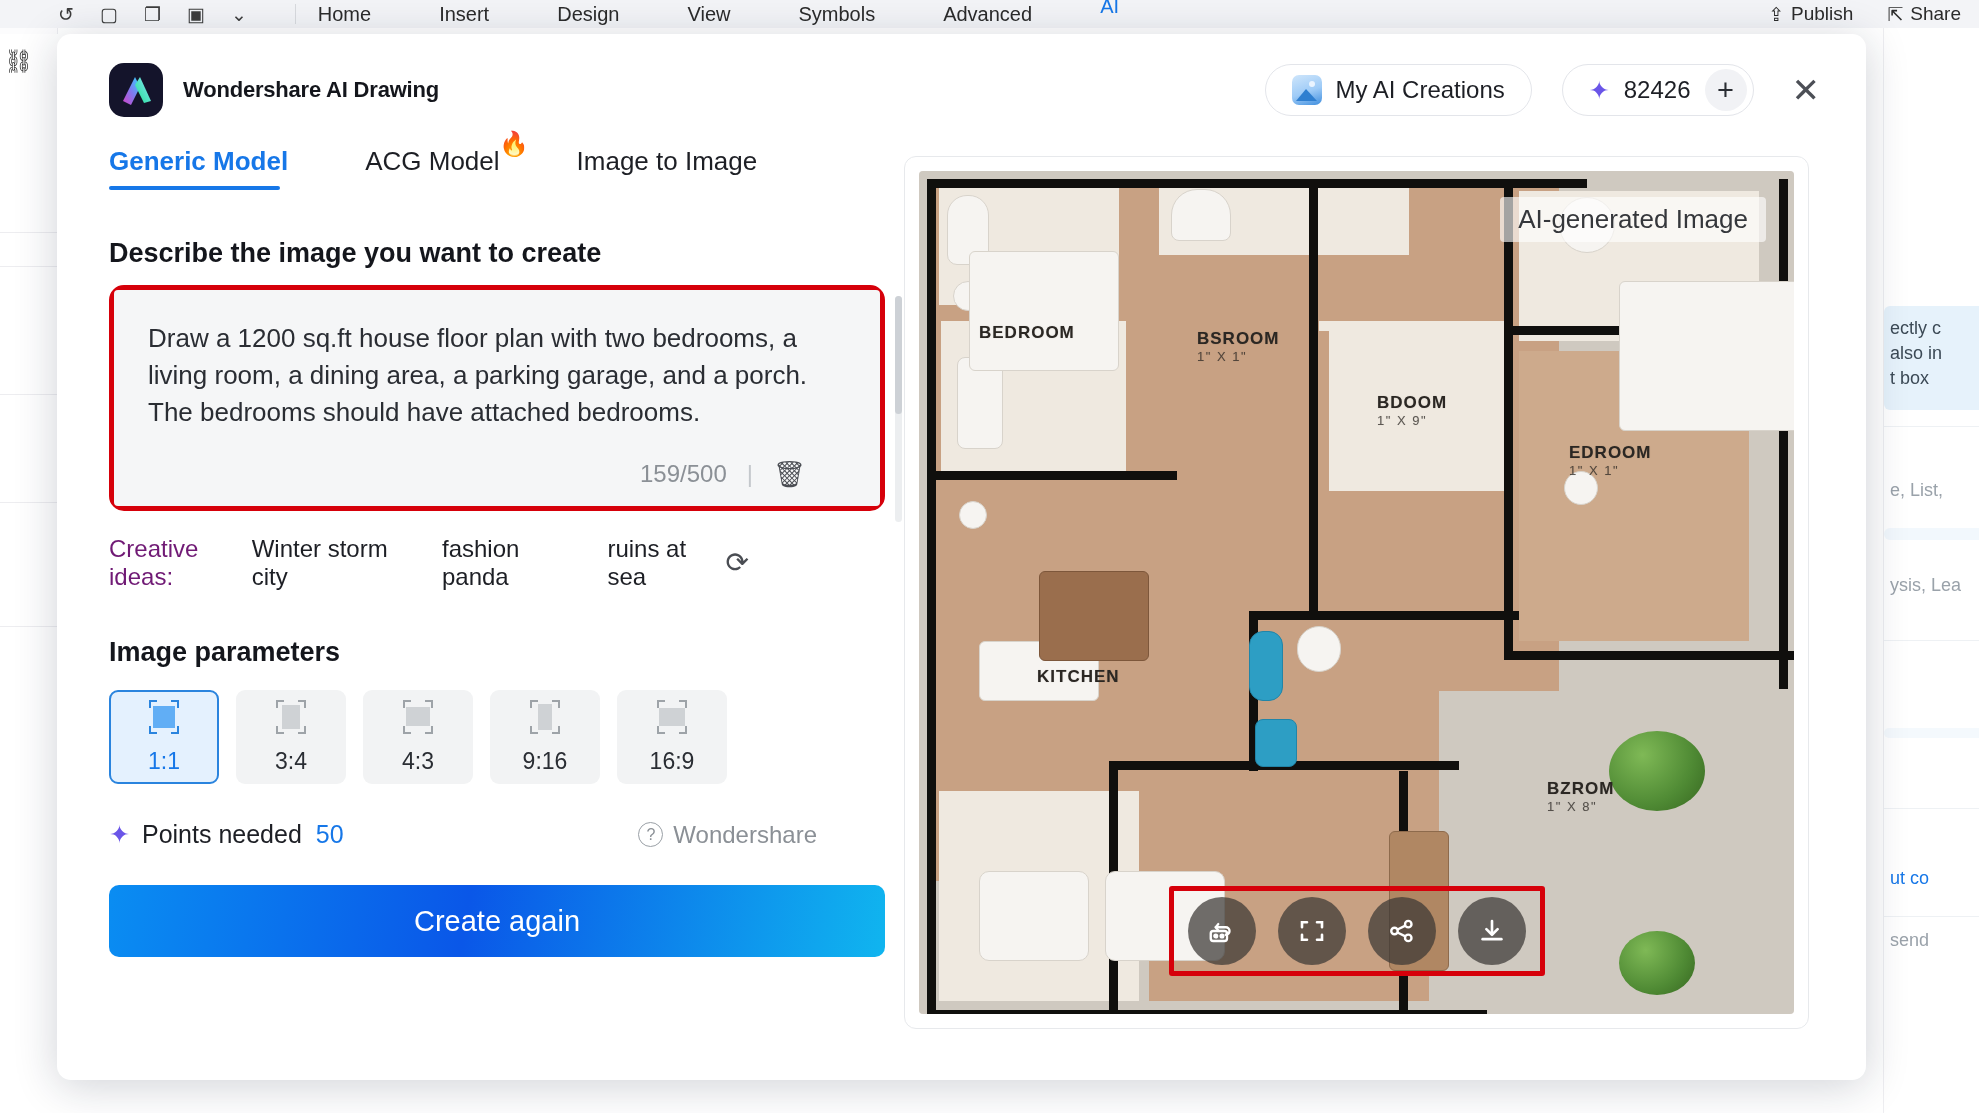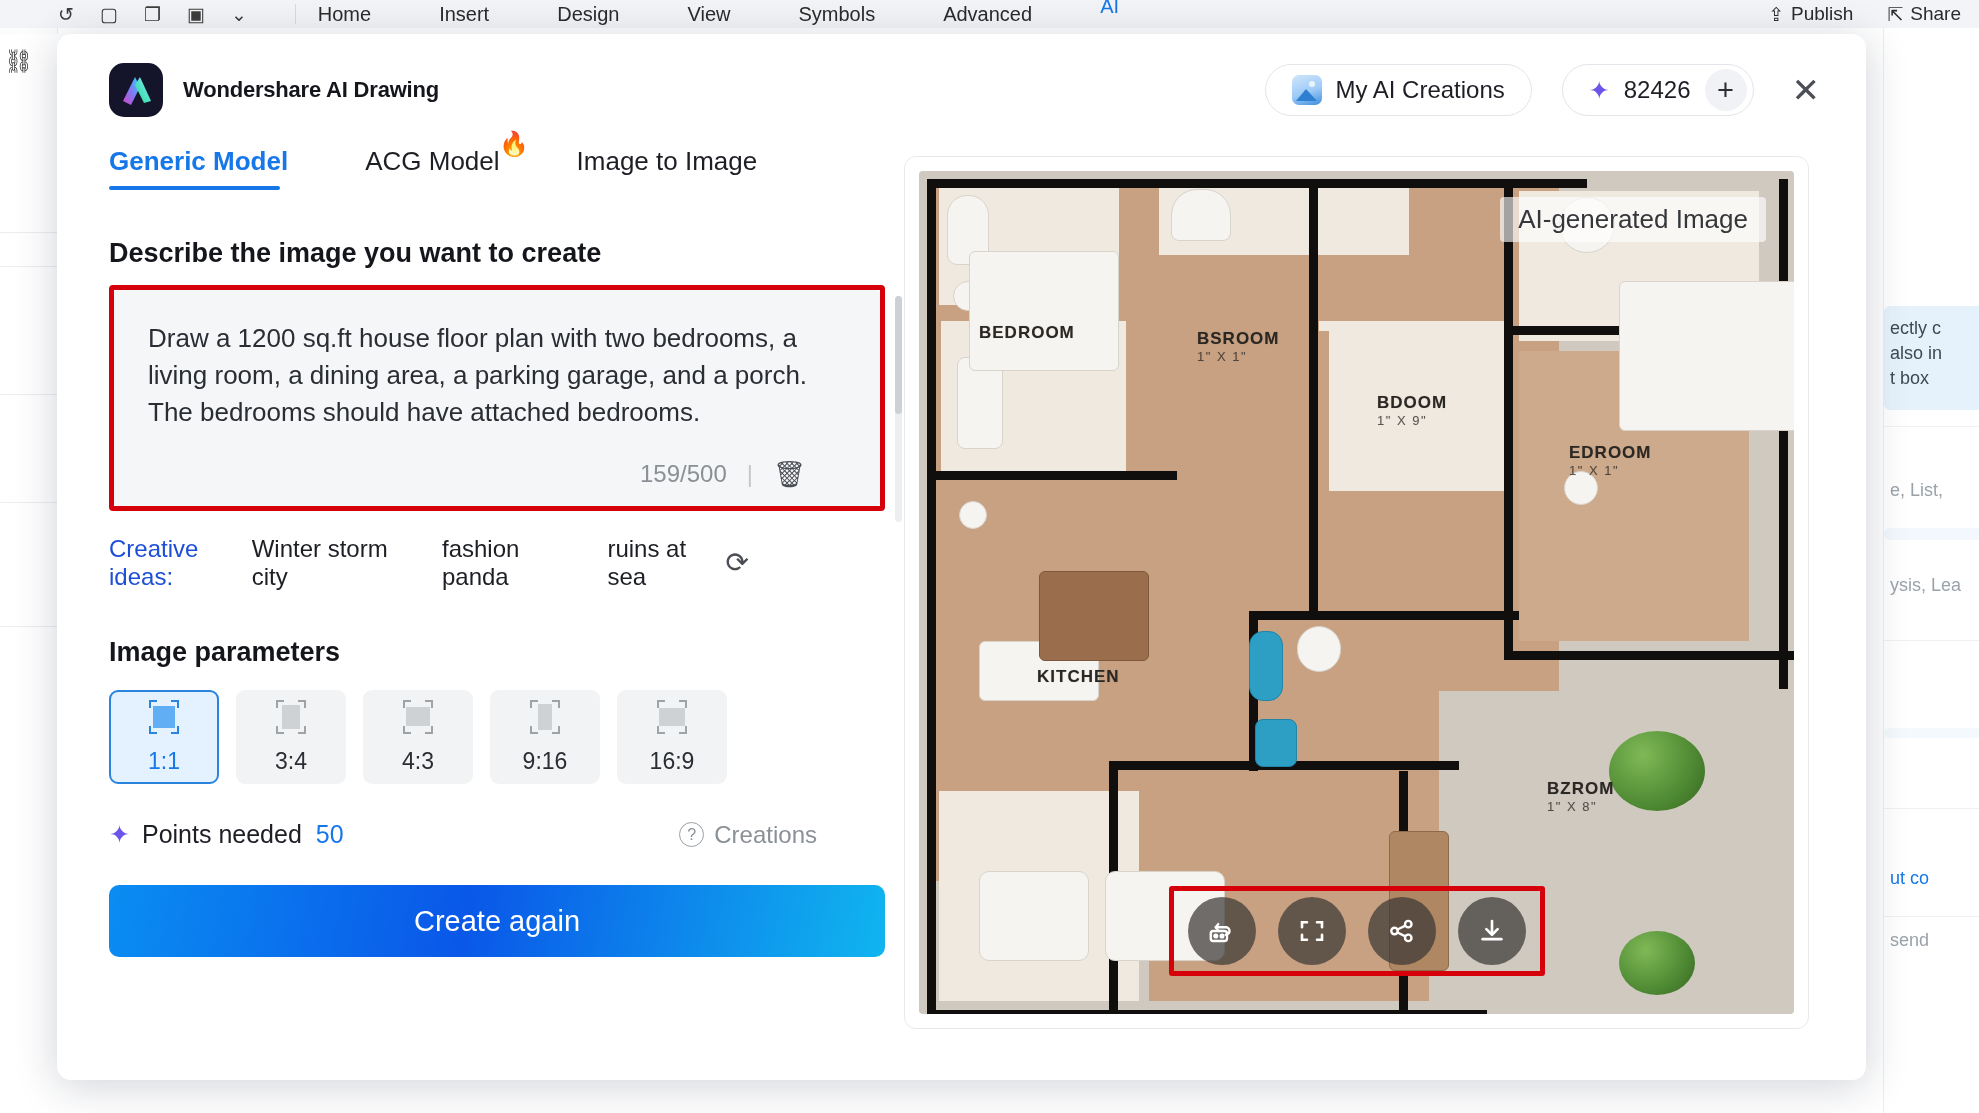--- a/index.html
+++ b/index.html
@@ -147,21 +147,21 @@
   }
   .flame { position: absolute; right: -30px; top: -16px; font-size: 24px; }
 
   .section-title {
     font-size: 27px; font-weight: bold; color: #14161c;
     margin-top: 48px;
   }
 
   .prompt-wrap {
     position: relative; margin-top: 16px;
-    border: 5px solid #d6000a; border-radius: 4px;
+    border: 5px solid #d6000a; border-radius: 15px;
   }
   .prompt-box {
     background: #f5f6f7; border-radius: 4px;
     padding: 30px 34px 18px 34px; min-height: 216px;
     display: flex; flex-direction: column; justify-content: space-between;
   }
   .prompt-text {
     font-size: 26px; line-height: 37px; color: #2a2d33;
     white-space: pre-wrap;
   }
@@ -179,21 +179,21 @@
   }
   .scrollbar-thumb {
     position: absolute; top: 0; left: 0; width: 7px; height: 118px;
     background: #cdd1d6; border-radius: 4px; cursor: pointer;
   }
 
   .ideas-row {
     display: flex; align-items: center; margin-top: 24px;
     font-size: 24px; position: relative; width: 640px;
   }
-  .ideas-label { color: #1d4ed8; }
+  .ideas-label { color: #701a75; }
   .idea-chip { color: #1d1f25; cursor: pointer; margin-right: 31px; }
   .refresh-icon {
     position: absolute; right: 0; font-size: 28px; color: #4a4d53;
     cursor: pointer; line-height: 1;
   }
 
   .params-title {
     font-size: 27px; font-weight: bold; color: #14161c; margin-top: 46px;
   }
   .ratio-row { display: flex; gap: 17px; margin-top: 22px; }
@@ -492,21 +492,21 @@
           <span class="ratio-label">16:9</span>
         </div>
       </div>
 
       <div class="points-row">
         <span class="spark">✦</span>
         <span class="points-label">Points needed</span>
         <span class="points-value">50</span>
         <span class="disclaimer">
           <span class="q-circle">?</span>
-          <span>Creations</span>
+          <span>Wondershare</span>
         </span>
       </div>
 
       <button class="create-btn">Create again</button>
     </div>
 
     <div class="right-col">
       <div class="preview-frame">
         <div class="preview-inner">
 

